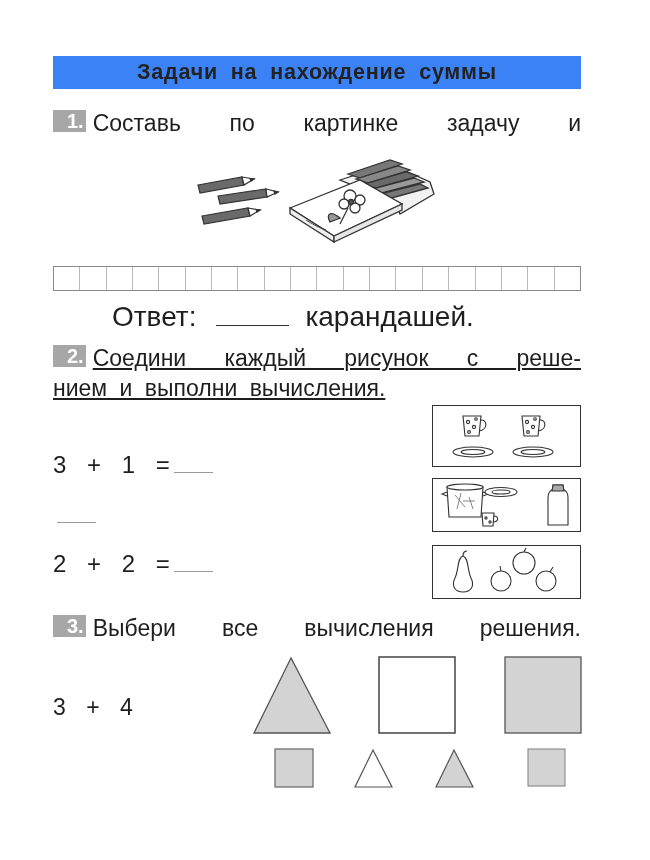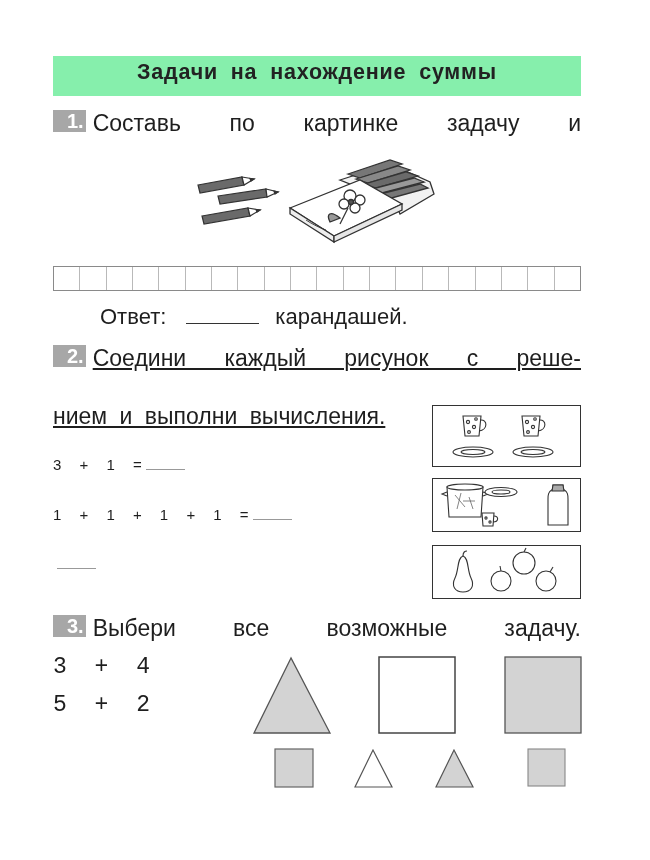--- a/index.html
+++ b/index.html
@@ -1,34 +1,34 @@
 <!DOCTYPE html>
 <html><head>
 <meta charset="utf-8">
 <style>
   html, body { margin: 0; padding: 0; background: #ffffff; }
   body { width: 650px; height: 860px; position: relative; overflow: hidden;
          font-family: "Liberation Sans", "DejaVu Sans", sans-serif; color: #1e1e1e; }
   .abs { position: absolute; }
-  .header-bar { left: 53px; top: 56px; width: 528px; height: 40px; background: #86efac; }
+  .header-bar { left: 53px; top: 56px; width: 528px; height: 33px; background: #3b82f6; }
   .header-title { width: 100%; text-align: center; font-weight: bold; font-size: 21.5px;
                   line-height: 33px; letter-spacing: 0.8px; word-spacing: 6px; color: #222; }
   .task-badge { display: inline-block; background: #a7a7a7; color: #fff; font-weight: bold;
                 font-size: 20px; line-height: 22px; height: 22px; padding: 0 2px 0 14px;
                 vertical-align: 3px; margin-right: 7px; }
   .task-text { font-size: 23px; line-height: 30px; color: #1e1e1e; }
   .justify { text-align: justify; text-align-last: justify; }
   .grid-row { left: 53px; top: 266px; width: 528px; height: 25px; display: flex;
               border: 1px solid #8a8a8a; box-sizing: border-box; }
   .grid-cell { flex: 1; border-right: 1px solid #b9b9b9; }
   .grid-cell:last-child { border-right: none; }
-  .answer-line { left: 100px; top: 302px; font-size: 22px; line-height: 30px; white-space: nowrap; }
+  .answer-line { left: 112px; top: 302px; font-size: 28px; line-height: 30px; white-space: nowrap; }
   .blank { display: inline-block; width: 73px; border-bottom: 1.5px solid #333; margin: 0 16px 0 20px;
            height: 18px; vertical-align: baseline; }
-  .expr { font-size: 15px; line-height: 30px; white-space: nowrap; word-spacing: 14px; }
+  .expr { font-size: 24px; line-height: 30px; white-space: nowrap; word-spacing: 14px; }
   .expr-blank { display: inline-block; width: 39px; border-bottom: 1.5px solid #999; height: 18px;
                 margin-left: 4px; }
   .pic-box { border: 1.5px solid #333; box-sizing: border-box; background: #fff; }
   .sum-list .item { font-size: 23px; line-height: 38px; word-spacing: 14px; white-space: nowrap; }
 </style>
 </head>
 <body>
 
 <div class="abs header-bar">
   <div class="header-title">Задачи на нахождение суммы</div>
@@ -101,31 +101,31 @@
   </div>
 
 <div class="abs answer-line">
   <span>Ответ:</span><span class="blank"></span><span>карандашей.</span>
 </div>
 
 <div class="abs" style="left:53px; top:343px; width:528px;text-decoration:underline;">
   <div class="task-text justify">
     <span class="task-badge">2.</span><span>Соедини каждый рисунок с реше-</span>
   </div>
-  <div class="task-text" style="word-spacing:6px;margin-top:28px;">нием и выполни вычисления.</div>
+  <div class="task-text" style="word-spacing:6px;">нием и выполни вычисления.</div>
 </div>
 
 <div class="abs expr" style="left:53px; top:450px;">
   <span>3 + 1 =</span><span class="expr-blank"></span>
 </div>
 <div class="abs expr" style="left:53px; top:500px;">
-  <span>1 + 1 + 1 + 1 =</span><span class="expr-blank"></span>
+  <span class="expr-blank"></span>
 </div>
 <div class="abs expr" style="left:53px; top:549px;">
-  <span class="expr-blank"></span>
+  <span>2 + 2 =</span><span class="expr-blank"></span>
 </div>
 
 <div class="abs pic-box" style="left:432px; top:405px; width:149px; height:62px;">
   <svg width="146" height="59" viewBox="0 0 146 59">
     <g stroke="#333" stroke-width="1.1" fill="#fff">
       <path d="M30 10 L48 10 L46 30 L32 30 Z"></path>
         <path d="M47 14 C55 13 55 24 46 25" fill="none"></path>
       <circle cx="35" cy="16" r="1.6"></circle>
         <circle cx="41" cy="21" r="1.6"></circle>
         <circle cx="36" cy="26" r="1.4"></circle>
@@ -192,27 +192,26 @@
     </g>
     <g stroke="#333" stroke-width="1.1" fill="#fff">
       <circle cx="113" cy="35" r="10"></circle>
         <path d="M117 26 L120 21" fill="none"></path>
     </g>
   </svg>
 </div>
 
 <div class="abs" style="left:53px; top:613px; width:528px;">
   <div class="task-text justify">
-    <span class="task-badge">3.</span><span>Выбери все возможные задачу.</span>
-  </div>
-</div>
-
-<div class="abs sum-list" style="left:53px; top:648px;font-family:Liberation Mono, monospace;">
+    <span class="task-badge">3.</span><span>Выбери все вычисления решения.</span>
+  </div>
+</div>
+
+<div class="abs sum-list" style="left:53px; top:688px;">
   <div class="item">3 + 4</div>
-  <div class="item">5 + 2</div>
 </div>
 
 <svg class="abs" style="left:240px; top:645px;" width="350" height="160" viewBox="0 0 350 160">
   <polygon points="51,13 14,88 90,88" fill="#d3d3d3" stroke="#555" stroke-width="1.3"></polygon>
   <rect x="139" y="12" width="76" height="76" fill="#ffffff" stroke="#444" stroke-width="1.5"></rect>
   <rect x="265" y="12" width="76" height="76" fill="#d3d3d3" stroke="#555" stroke-width="1.3"></rect>
   <rect x="35" y="104" width="38" height="38" fill="#d3d3d3" stroke="#666" stroke-width="1.2"></rect>
   <polygon points="133,105 115,142 152,142" fill="#ffffff" stroke="#555" stroke-width="1.2"></polygon>
   <polygon points="214,105 196,142 233,142" fill="#d3d3d3" stroke="#555" stroke-width="1.2"></polygon>
   <rect x="288" y="104" width="37" height="37" fill="#d3d3d3" stroke="#888" stroke-width="1.1"></rect>

